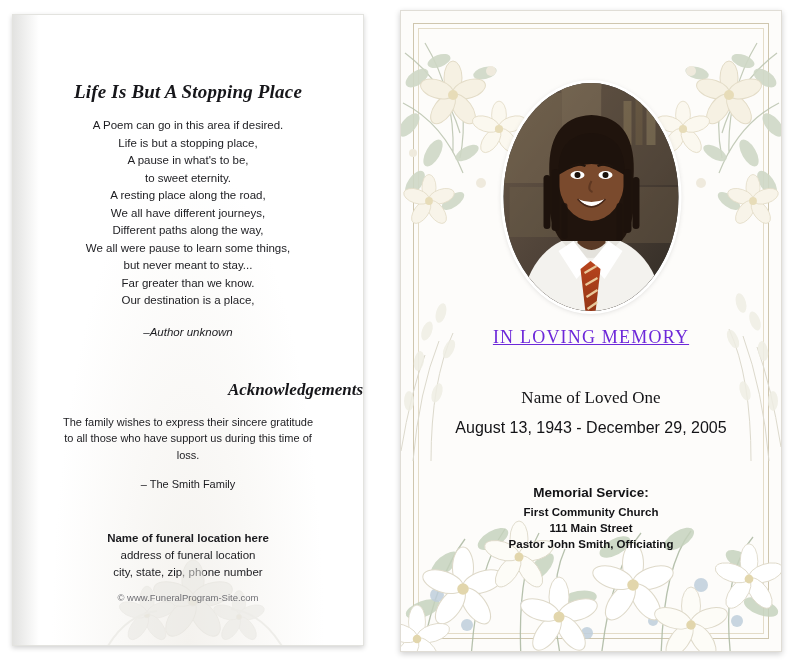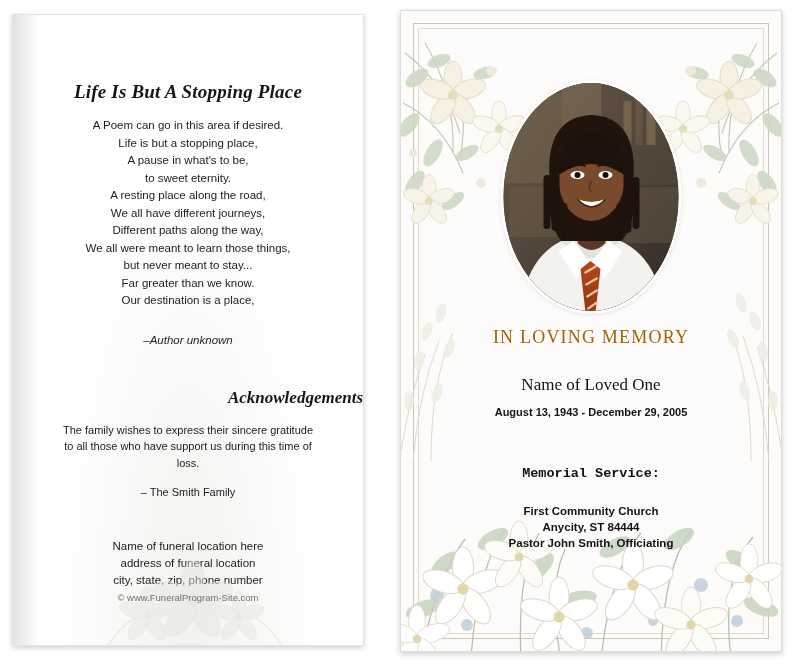--- a/index.html
+++ b/index.html
@@ -68,21 +68,21 @@
   }
   .poem-body {
     margin: 14px auto 0 auto;
     width: 300px;
     text-align: center;
     font-size: 11.5px;
     line-height: 17.5px;
     color: #1c1c20;
   }
   .poem-author {
-    margin-top: 24px;
+    margin-top: 16px;
     text-align: center;
     font-size: 11.5px;
     font-style: italic;
     color: #1c1c20;
   }
 
   .ack-title {
     margin: 42px 0 0 0;
     text-align: right;
     font-family: "Liberation Serif", serif;
@@ -108,21 +108,21 @@
 
   .location-block {
     margin: 40px auto 0 auto;
     width: 300px;
     text-align: center;
     font-size: 11.5px;
     line-height: 17px;
     color: #1c1c20;
   }
   .location-name {
-    font-weight: normal;
+    font-weight: bold;
     text-align: center;
   }
 
   .site-credit {
     position: absolute;
     bottom: 42px;
     left: 0;
     width: 100%;
     text-align: center;
     font-size: 9.5px;
@@ -185,66 +185,67 @@
     position: absolute;
     left: 0;
     top: 316px;
     width: 100%;
     text-align: center;
   }
   .in-loving-memory {
     font-family: "Liberation Serif", serif;
     font-size: 18px;
     letter-spacing: 1.2px;
-    color: #a16207;
+    color: #6d28d9;
+    text-decoration: underline;
   }
   .deceased-name {
-    margin-top: 27px;
+    margin-top: 40px;
     font-family: "Liberation Serif", serif;
     font-size: 17px;
     color: #131316;
   }
   .deceased-dates {
     margin-top: 11px;
-    font-size: 11px;
-    font-weight: bold;
+    font-size: 16px;
+    font-weight: normal;
     color: #131316;
   }
   .service-block {
     margin-top: 48px;
     font-size: 11.5px;
     font-weight: bold;
     line-height: 16px;
     color: #131316;
   }
   .service-heading {
-    font-family: Liberation Mono, monospace;
+    font-family: Liberation Sans, sans-serif;
     font-size: 13.5px;
     font-weight: bold;
-    margin-bottom: 21px;
+    margin-bottom: 3px;
   }
 </style>
 </head>
 <body>
 
 <div id="program-wrapper">
 
   <div id="left-panel">
 
     <h1 class="poem-title">Life Is But A Stopping Place</h1>
 
     <div class="poem-body">
       <div>A Poem can go in this area if desired.</div>
       <div>Life is but a stopping place,</div>
       <div>A pause in what's to be,</div>
       <div>to sweet eternity.</div>
       <div>A resting place along the road,</div>
       <div>We all have different journeys,</div>
       <div>Different paths along the way,</div>
-      <div>We all were meant to learn those things,</div>
+      <div>We all were pause to learn some things,</div>
       <div>but never meant to stay...</div>
       <div>Far greater than we know.</div>
       <div>Our destination is a place,</div>
     </div>
 
     <div class="poem-author">–Author unknown</div>
 
     <h2 class="ack-title">Acknowledgements</h2>
     <div class="ack-body">The family wishes to express their sincere gratitude to all those who have support us during this time of loss.</div>
     <div class="ack-family">– The Smith Family</div>
@@ -601,18 +602,18 @@
     </div>
 
     <div class="cover-text">
       <div class="in-loving-memory">IN LOVING MEMORY</div>
       <div class="deceased-name">Name of Loved One</div>
       <div class="deceased-dates">August 13, 1943 - December 29, 2005</div>
 
       <div class="service-block">
         <div class="service-heading">Memorial Service:</div>
         <div>First Community Church</div>
-        <div>Anycity, ST 84444</div>
+        <div>111 Main Street</div>
         <div>Pastor John Smith, Officiating</div>
       </div>
     </div>
   </div>
 </div>
 
 </body></html>

